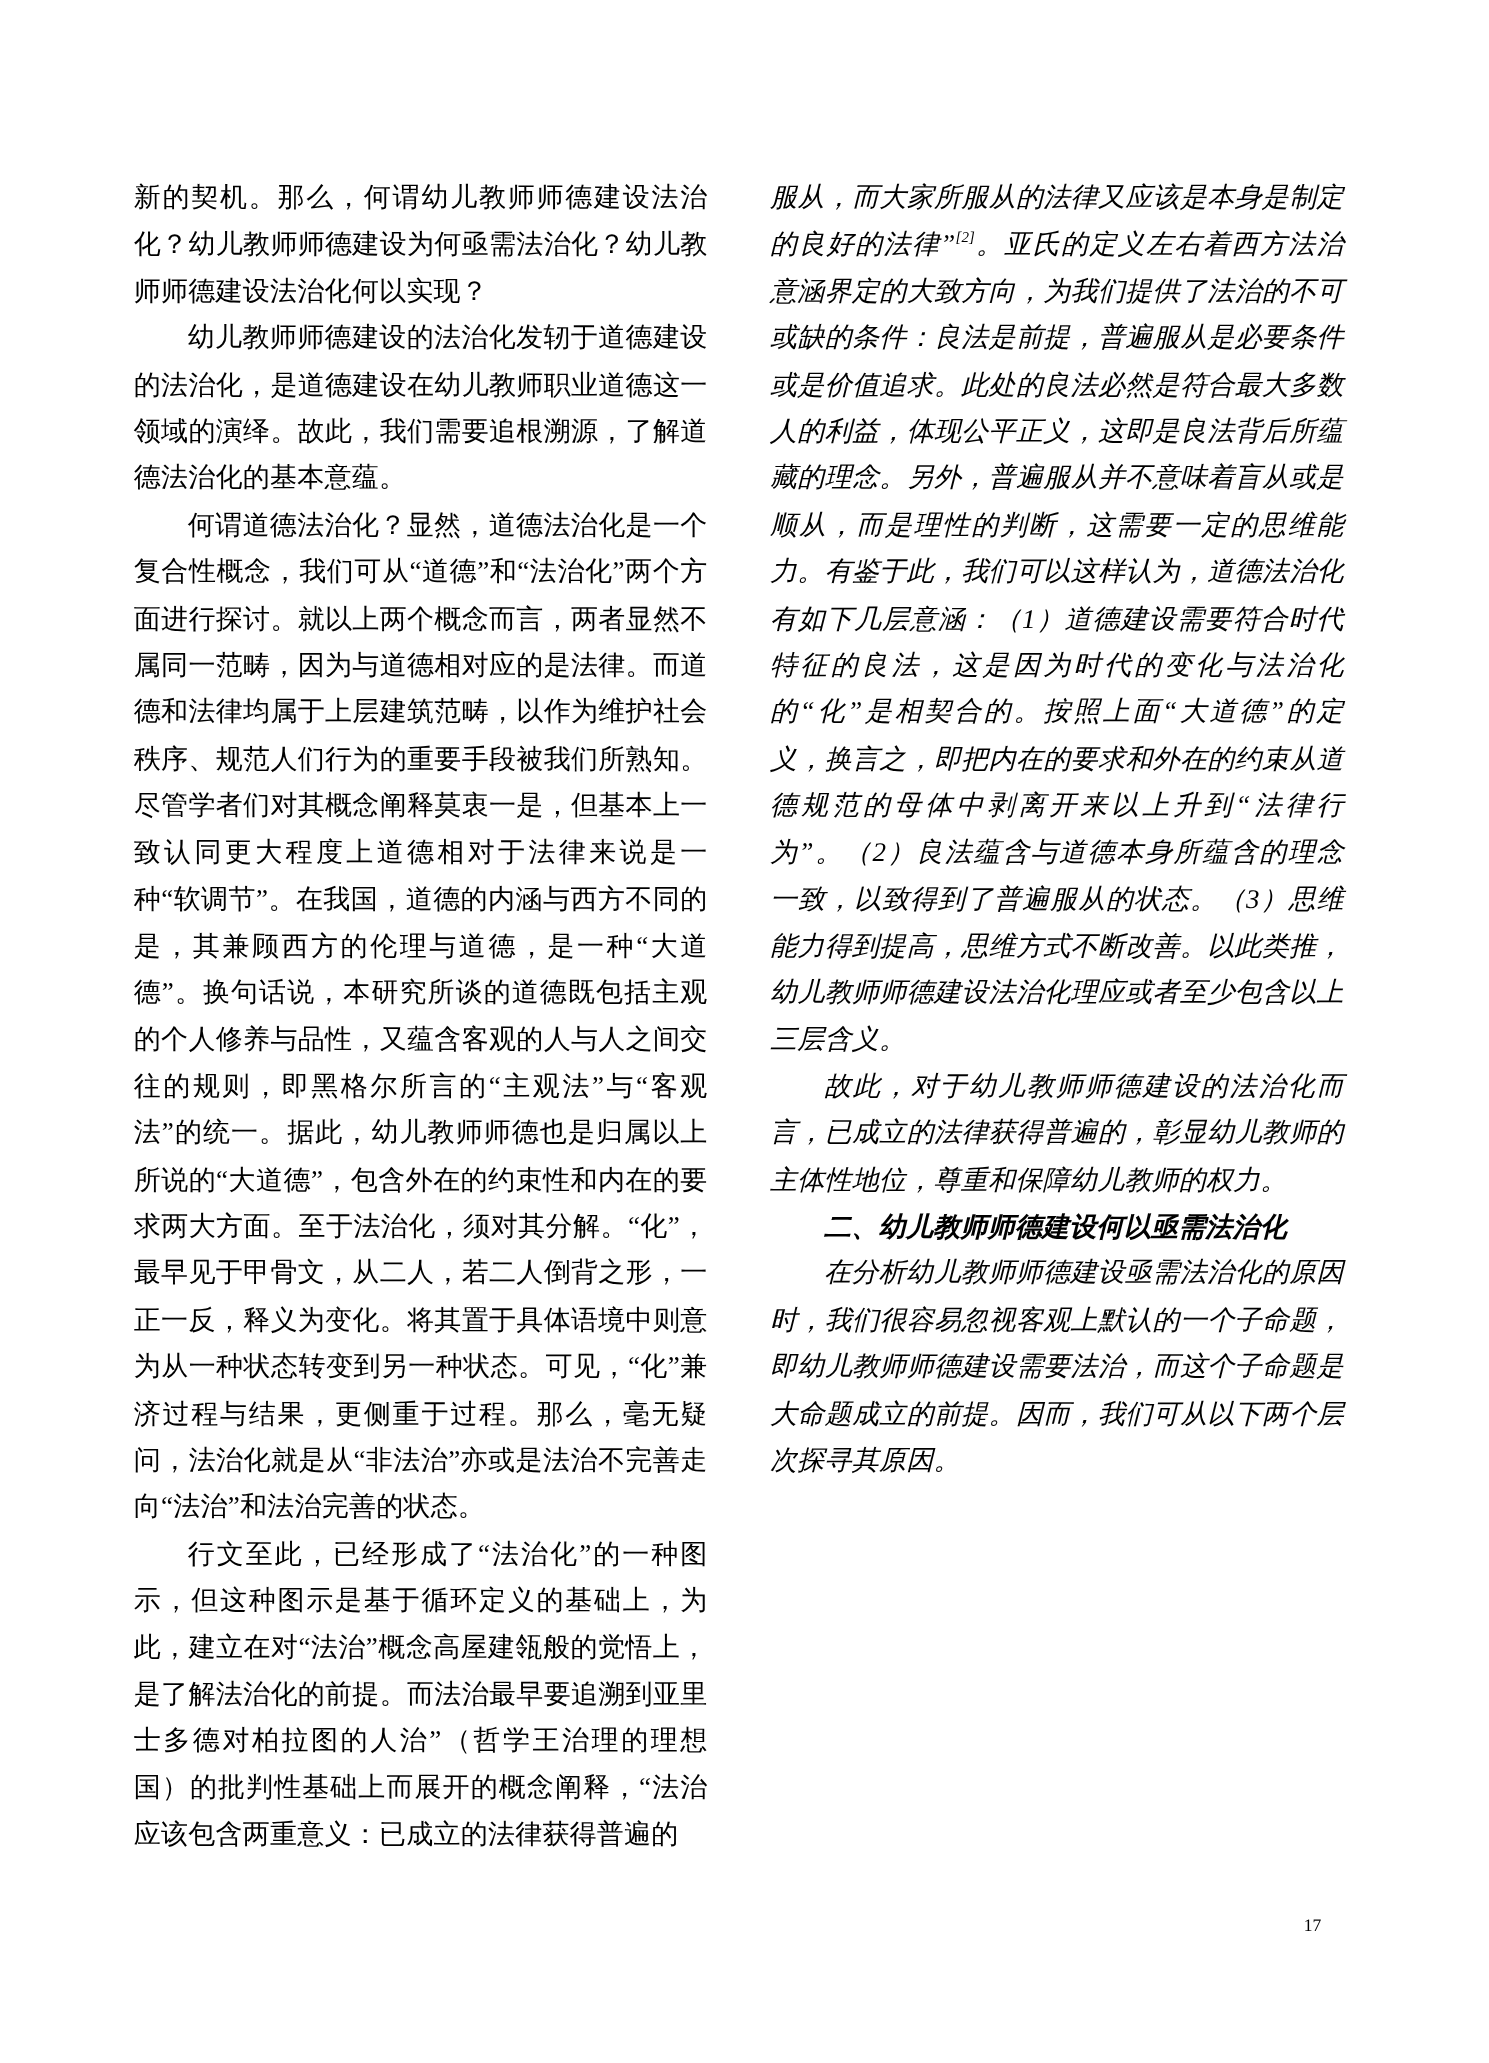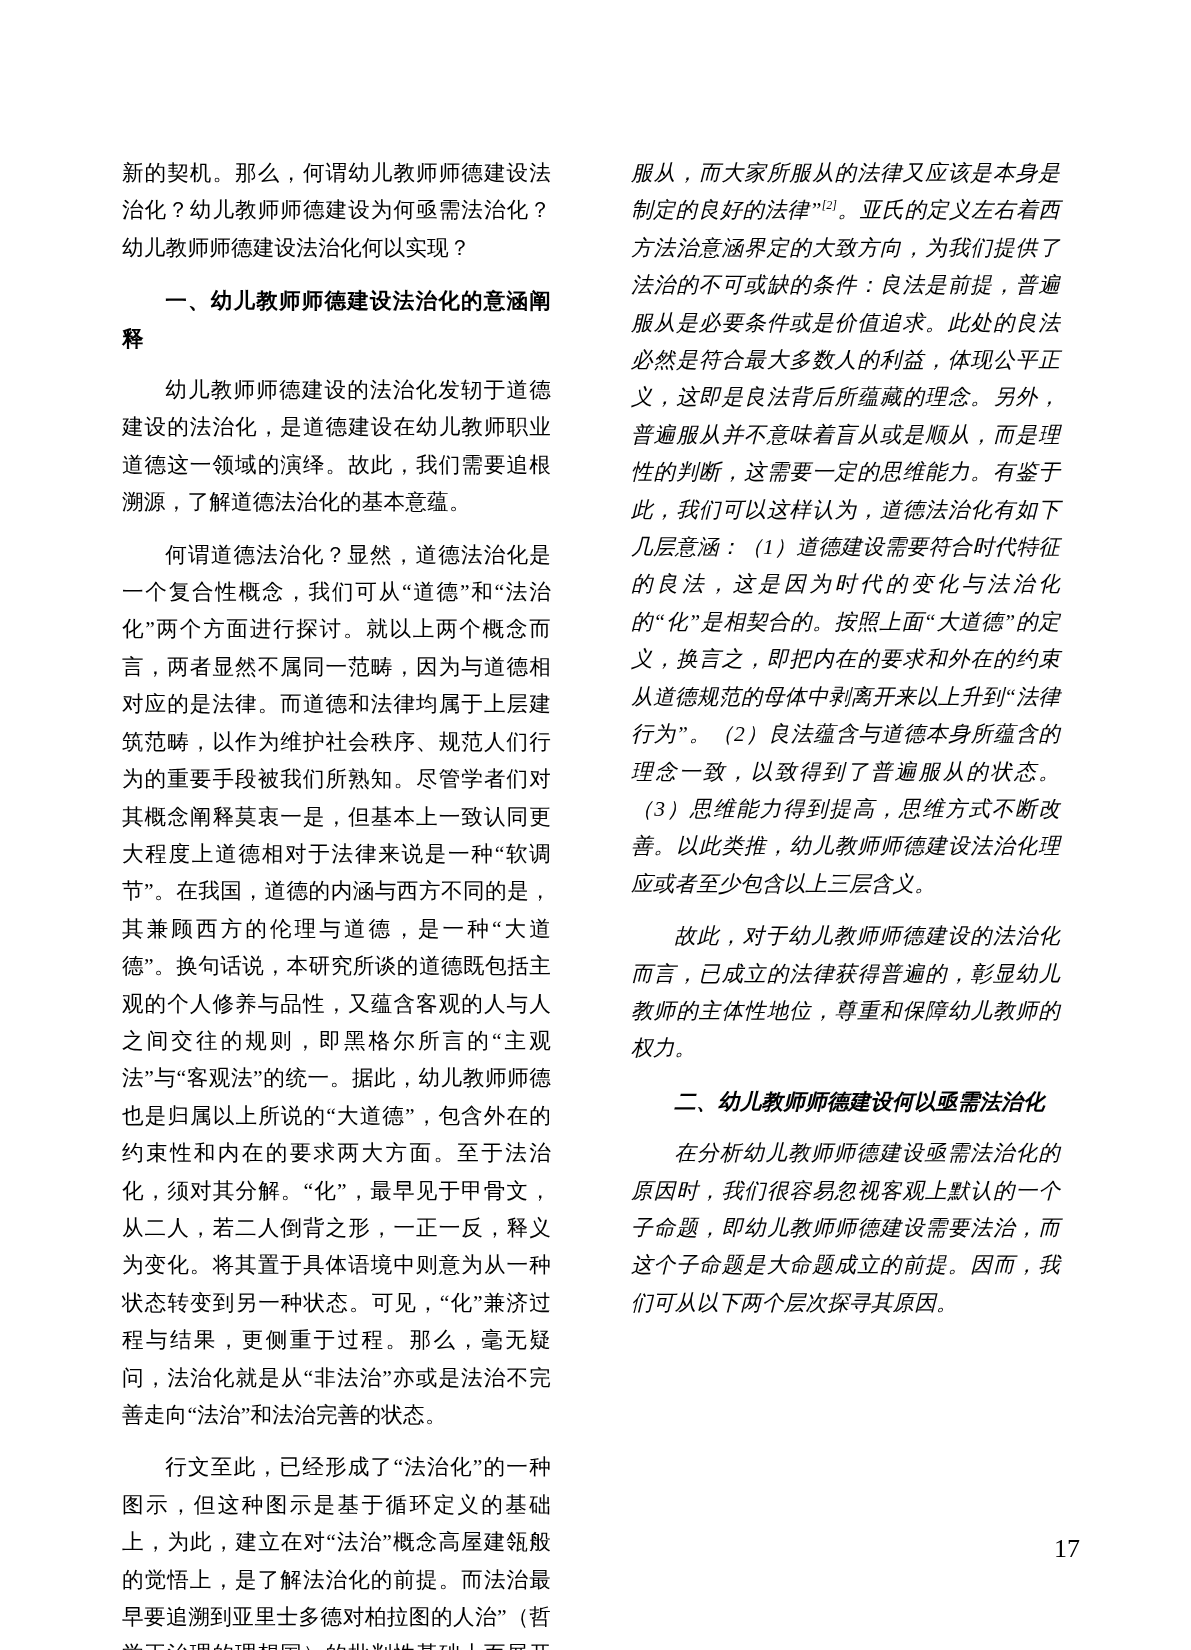--- a/index.html
+++ b/index.html
@@ -21,21 +21,21 @@
     top: 140px;
     width: 459px;
     font-size: 21.6px;
     line-height: 37.4px;
     text-align: justify;
     letter-spacing: 0.2px;
   }
   .col-left  { left: 107px; }
   .col-right { left: 616px; font-style: italic; }
   .col p {
-    margin: 15px;
+    margin: 0;
     padding: 0;
   }
   .para {
     text-indent: 2em;
   }
   .para-continuation {
     text-indent: 0;
   }
   .heading {
     font-family: "Liberation Sans", "DejaVu Sans", sans-serif;
@@ -46,33 +46,32 @@
     font-size: 12px;
     line-height: 0;
     vertical-align: super;
     letter-spacing: 0;
   }
   .page-number {
     position: absolute;
     top: 1534px;
     left: 1020px;
     width: 60px;
-    text-align: right;
-    font-size: 26px;
+    text-align: center;
+    font-size: 14px;
     font-family: "Liberation Serif", "DejaVu Serif", serif;
   }
 </style>
 </head>
 <body>
 
 <div class="page">
 
   <div class="col col-left">
     <p class="para-continuation">新的契机。那么，何谓幼儿教师师德建设法治化？幼儿教师师德建设为何亟需法治化？幼儿教师师德建设法治化何以实现？</p>
-    <p class="heading">一、幼儿教师师德建设法治化的意涵阐释</p>
     <p class="para">幼儿教师师德建设的法治化发轫于道德建设的法治化，是道德建设在幼儿教师职业道德这一领域的演绎。故此，我们需要追根溯源，了解道德法治化的基本意蕴。</p>
     <p class="para">何谓道德法治化？显然，道德法治化是一个复合性概念，我们可从“道德”和“法治化”两个方面进行探讨。就以上两个概念而言，两者显然不属同一范畴，因为与道德相对应的是法律。而道德和法律均属于上层建筑范畴，以作为维护社会秩序、规范人们行为的重要手段被我们所熟知。尽管学者们对其概念阐释莫衷一是，但基本上一致认同更大程度上道德相对于法律来说是一种“软调节”。在我国，道德的内涵与西方不同的是，其兼顾西方的伦理与道德，是一种“大道德”。换句话说，本研究所谈的道德既包括主观的个人修养与品性，又蕴含客观的人与人之间交往的规则，即黑格尔所言的“主观法”与“客观法”的统一。据此，幼儿教师师德也是归属以上所说的“大道德”，包含外在的约束性和内在的要求两大方面。至于法治化，须对其分解。“化”，最早见于甲骨文，从二人，若二人倒背之形，一正一反，释义为变化。将其置于具体语境中则意为从一种状态转变到另一种状态。可见，“化”兼济过程与结果，更侧重于过程。那么，毫无疑问，法治化就是从“非法治”亦或是法治不完善走向“法治”和法治完善的状态。</p>
     <p class="para">行文至此，已经形成了“法治化”的一种图示，但这种图示是基于循环定义的基础上，为此，建立在对“法治”概念高屋建瓴般的觉悟上，是了解法治化的前提。而法治最早要追溯到亚里士多德对柏拉图的人治”（哲学王治理的理想国）的批判性基础上而展开的概念阐释，“法治应该包含两重意义：已成立的法律获得普遍的</p>
   </div>
 
   <div class="col col-right">
     <p class="para-continuation"><span>服从，而大家所服从的法律又应该是本身是制定的良好的法律”</span><sup class="footnote-ref">[2]</sup><span>。亚氏的定义左右着西方法治意涵界定的大致方向，为我们提供了法治的不可或缺的条件：良法是前提，普遍服从是必要条件或是价值追求。此处的良法必然是符合最大多数人的利益，体现公平正义，这即是良法背后所蕴藏的理念。另外，普遍服从并不意味着盲从或是顺从，而是理性的判断，这需要一定的思维能力。有鉴于此，我们可以这样认为，道德法治化有如下几层意涵：（1）道德建设需要符合时代特征的良法，这是因为时代的变化与法治化的“化”是相契合的。按照上面“大道德”的定义，换言之，即把内在的要求和外在的约束从道德规范的母体中剥离开来以上升到“法律行为”。（2）良法蕴含与道德本身所蕴含的理念一致，以致得到了普遍服从的状态。（3）思维能力得到提高，思维方式不断改善。以此类推，幼儿教师师德建设法治化理应或者至少包含以上三层含义。</span></p>
     <p class="para">故此，对于幼儿教师师德建设的法治化而言，已成立的法律获得普遍的，彰显幼儿教师的主体性地位，尊重和保障幼儿教师的权力。</p>
     <p class="heading">二、幼儿教师师德建设何以亟需法治化</p>
     <p class="para">在分析幼儿教师师德建设亟需法治化的原因时，我们很容易忽视客观上默认的一个子命题，即幼儿教师师德建设需要法治，而这个子命题是大命题成立的前提。因而，我们可从以下两个层次探寻其原因。</p>

